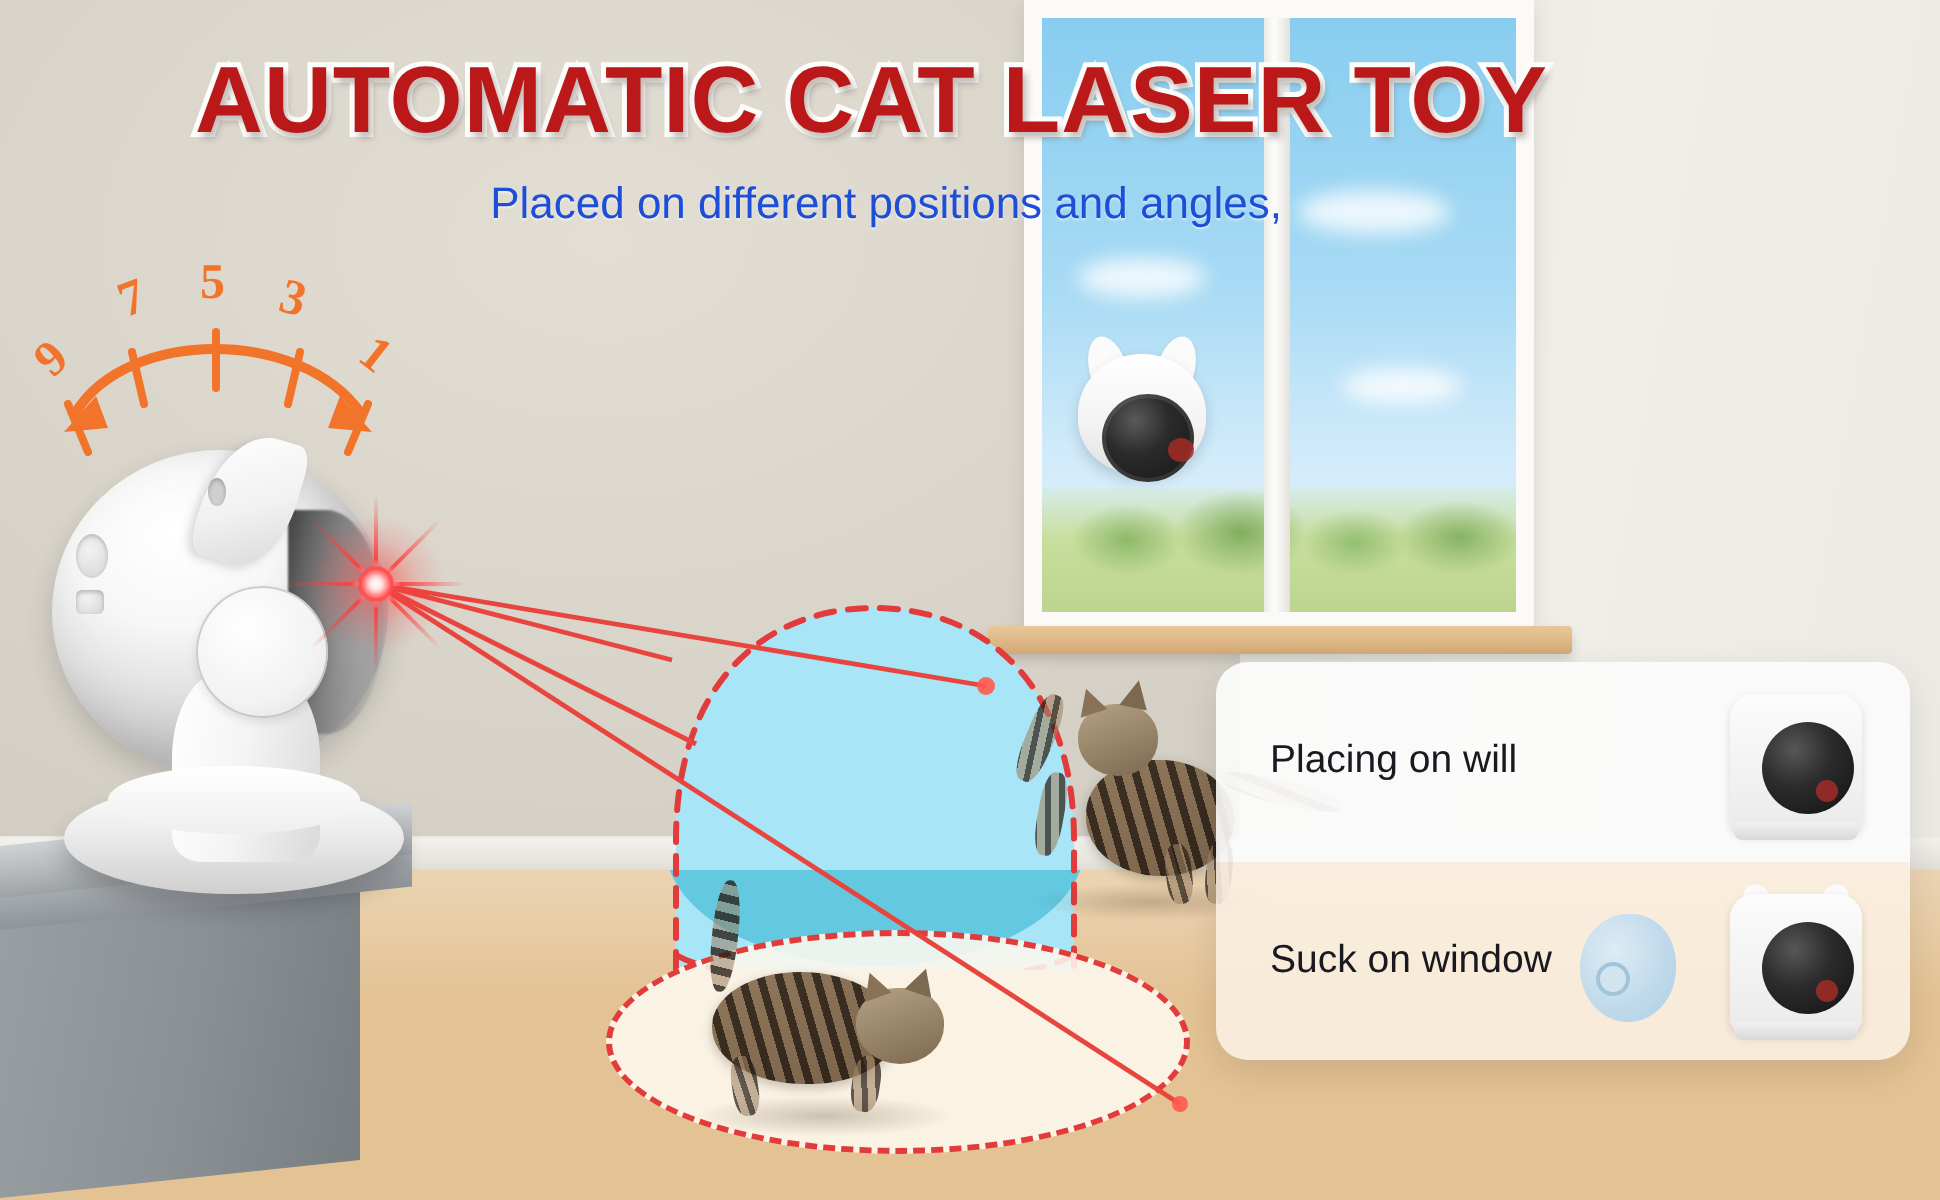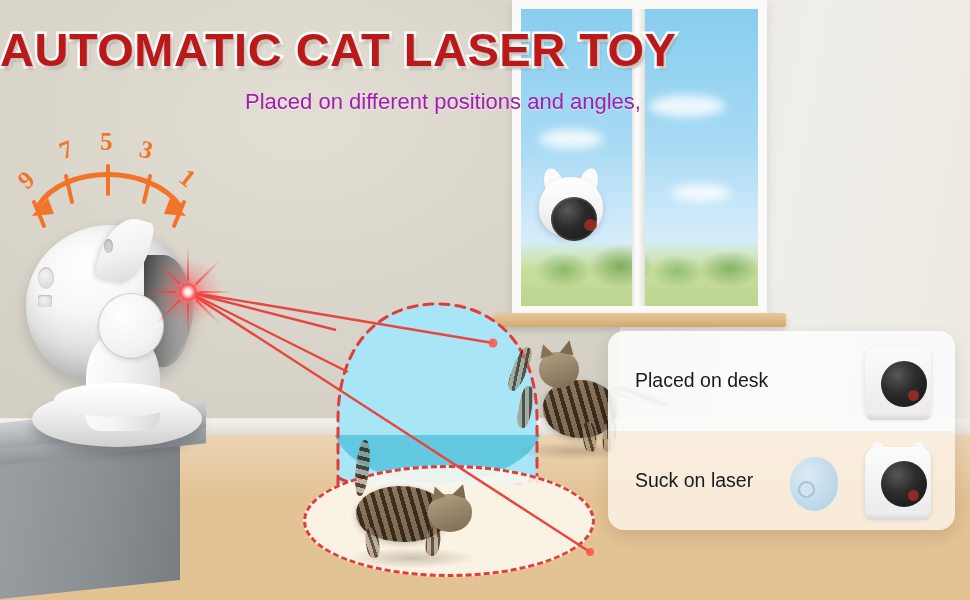--- a/index.html
+++ b/index.html
@@ -72,30 +72,30 @@
   }
   .sill{
     position:absolute;left:494px;top:313px;width:292px;height:14px;
     background:linear-gradient(180deg,#e9c79a,#d3a974);
     border-radius:2px;
     box-shadow:0 3px 6px rgba(0,0,0,.14);
   }
 
   
   .title{
-    position:absolute;left:0;top:22px;width:774px;text-align:left;
+    position:absolute;left:0;top:22px;width:774px;text-align:right;
     font-size:47px;font-weight:bold;letter-spacing:.5px;
     color:#bb1919;
     -webkit-text-stroke:5px #fdfdfb;
     paint-order:stroke fill;
     text-shadow:2px 3px 3px rgba(90,70,60,.35);
   }
   .subtitle{
     position:absolute;left:0;top:88px;width:886px;text-align:center;
-    font-size:22px;color:#a21caf;line-height:27px;
+    font-size:22px;color:#1d4ed8;line-height:27px;
     text-shadow:0 1px 1px rgba(255,255,255,.55);
   }
   .subtitle span{display:block;}
 
   
   .gauge{position:absolute;left:18px;top:140px;width:190px;height:95px;}
   .gauge .num{
     position:absolute;color:#f2742a;font-size:25px;font-weight:600;
     font-family:"Liberation Serif", serif;
   }
@@ -430,33 +430,33 @@
     </svg>
     <span class="num" style="left:2px;top:26px;transform:rotate(-42deg);">9</span>
     <span class="num" style="left:42px;top:-4px;transform:rotate(-20deg);">7</span>
     <span class="num" style="left:82px;top:-12px;">5</span>
     <span class="num" style="left:122px;top:-4px;transform:rotate(16deg);">3</span>
     <span class="num" style="left:163px;top:24px;transform:rotate(38deg);">1</span>
   </div>
 
   <div class="card">
     <div class="card-row row-desk">
-      <div class="row-label">Placed on desk</div>
+      <div class="row-label">Placing on will</div>
       <div class="thumb">
         <div class="ear l"></div>
         <div class="ear r"></div>
         <div class="frame">
           <div class="lens"></div>
           <div class="red"></div>
         </div>
         <div class="foot"></div>
       </div>
     </div>
     <div class="card-row row-window">
-      <div class="row-label">Suck on laser</div>
+      <div class="row-label">Suck on window</div>
       <div class="cup">
         <div class="ring"></div>
       </div>
       <div class="thumb">
         <div class="ear l"></div>
         <div class="ear r"></div>
         <div class="frame">
           <div class="lens"></div>
           <div class="red"></div>
         </div>

